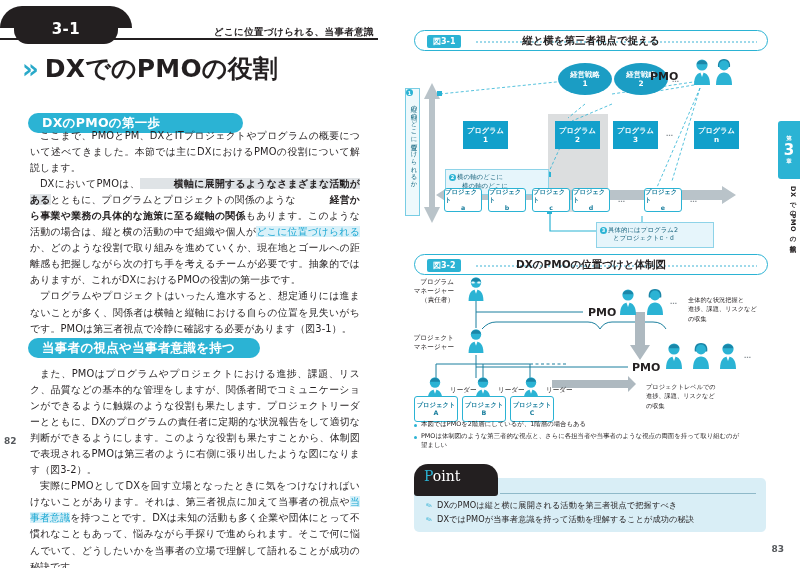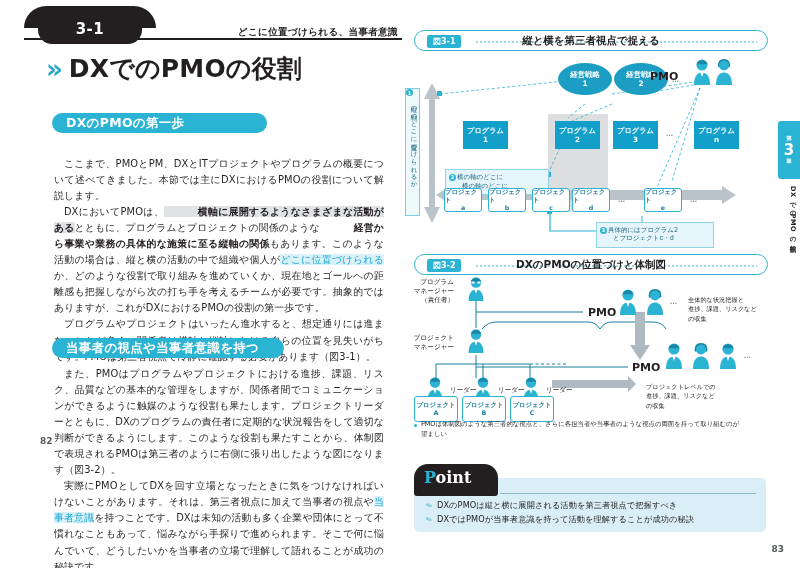--- a/index.html
+++ b/index.html
@@ -5,21 +5,21 @@
   * { box-sizing: border-box; margin: 0; padding: 0; }
   html, body {
     width: 800px; height: 568px;
     background: #ffffff;
     font-family: "DejaVu Sans", "Liberation Sans", sans-serif;
     overflow: hidden;
   }
   .spread { position: relative; width: 800px; height: 568px; background:#fff; }
 
   
-  .page-left { position:absolute; left:0; top:0; width:400px; height:460px;margin-left:24px; }
+  .page-left { position:absolute; left:0; top:0; width:400px; height:460px; }
   .page-right { position:absolute; left:400px; top:0; width:400px; height:568px; }
 
   
   .hdr-band { position:absolute; left:0; top:14px; width:378px; height:26px; }
   .hdr-rule { position:absolute; left:0; top:24px; width:378px; height:2px; background:#231f20; }
   .hdr-blob {
     position:absolute; left:14px; top:0px; width:104px; height:30px;
     background:#231f20; border-radius: 0 0 14px 14px;
   }
   .hdr-blob::before{
@@ -63,21 +63,21 @@
   .para {
     font-size:9.9px; line-height:1.62; color:#231f20; text-align:justify;
     text-indent:1em; letter-spacing:.12px; margin-bottom:0px;
   }
   .b { font-weight:bold;padding-left:34px; }
   .hl-grey { background:#dfe3e6; }
   .hl-cyan-bg { color:#18a6d2; background:#d9f1f9; }
 
   
   .pgnum { position:absolute; bottom:14px; font-size:9px; font-weight:bold; color:#55585c; }
-  .pgnum.left { left:16px; }
+  .pgnum.left { left:4px; }
   .pgnum.right { right:16px;padding-left:6px; }
 
   
   
   .figbanner {
     position:absolute; height:21px;
     border:1.4px solid #2bb3d4; border-radius:11px;
     background:#ffffff; display:flex; align-items:center;
   }
   .figbanner .dotfill{
@@ -189,21 +189,21 @@
   .point-tab {
     position:absolute; left:0px; top:-14px; width:84px; height:30px;
     background:#231f20; border-radius:14px 14px 3px 3px;
   }
   .point-tab::after{
     content:""; position:absolute; left:0; bottom:-2px; width:84px; height:8px;
     background:#231f20; border-radius:0 0 3px 3px;
   }
   .point-txt {
     position:absolute; left:10px; top:-10px; z-index:3;
-    font-size:16px; font-weight:bold; color:#ffffff;
+    font-size:14px; font-weight:normal; color:#ffffff;
     font-family:"DejaVu Serif","Liberation Serif",serif;
   }
   .point-txt .hl { color:#2bb3d4; }
   .point-rule { position:absolute; left:86px; top:15px; right:10px; height:1px; background:#8fb9c9; }
   .point-list { position:absolute; left:12px; top:21px; right:10px; }
   .point-item {
     font-size:8.2px; color:#231f20; line-height:1.5; padding-left:11px;
     position:relative; margin-bottom:2px; letter-spacing:.1px;
   }
   .pencil { position:absolute; left:0; top:1px; color:#3fb5d6; font-size:7.5px; transform:rotate(-20deg); }
@@ -225,21 +225,21 @@
       <div class="hdr-sub">どこに位置づけられる、当事者意識</div>
     </div>
 
     <div class="title-row">
       <span class="title-chev">»</span>
       <span class="title-text">DXでのPMOの役割</span>
     </div>
 
     <div class="pill p1">DXのPMOの第一歩</div>
 
-    <div class="body-col" style="top:156px;">
+    <div class="body-col" style="top:128px;">
       <p class="para">ここまで、PMOとPM、DXとITプロジェクトやプログラムの概要について述べてきました。本節では主にDXにおけるPMOの役割について解説します。</p>
       <p class="para" style="text-indent:1em;">
         <span>DXにおいてPMOは、</span><span class="b hl-grey">横軸に展開するようなさまざまな活動がある</span><span>とともに、プログラムとプロジェクトの関係のような</span><span class="b">経営から事業や業務の具体的な施策に至る縦軸の関係</span><span>もあります。このような活動の場合は、縦と横の活動の中で組織や個人が</span><span class="hl-cyan-bg">どこに位置づけられる</span><span>か、どのような役割で取り組みを進めていくか、現在地とゴールへの距離感も把握しながら次の打ち手を考えるチームが必要です。抽象的ではありますが、これがDXにおけるPMOの役割の第一歩です。</span>
       </p>
       <p class="para">プログラムやプロジェクトはいったん進水すると、想定通りには進まないことが多く、関係者は横軸と縦軸における自らの位置を見失いがちです。PMOは第三者視点で冷静に確認する必要があります（図3-1）。</p>
     </div>
 
     <div class="pill p2">当事者の視点や当事者意識を持つ</div>
 
     <div class="body-col" style="top:366px;">
@@ -515,20 +515,21 @@
       <div class="projbox" style="left:62px; top:146px; width:44px; height:26px;">
         <span>プロジェクト</span>
         <span>B</span>
       </div>
       <div class="projbox" style="left:110px; top:146px; width:44px; height:26px;">
         <span>プロジェクト</span>
         <span>C</span>
       </div>
 
       <div class="notes">
+        <div class="note-line">本図ではPMOを2階層にしているが、1階層の場合もある</div>
         <div class="note-line">PMOは体制図のような第三者的な視点と、さらに各担当者や当事者のような視点の両面を持って取り組むのが望ましい</div>
       </div>
     </div>
 
     <div class="pointbox">
       <div class="point-tab"></div>
       <div class="point-txt"><span class="hl">P</span><span>oint</span></div>
       <div class="point-rule"></div>
       <div class="point-list">
         <div class="point-item"><span class="pencil">✎</span><span>DXのPMOは縦と横に展開される活動を第三者視点で把握すべき</span></div>

